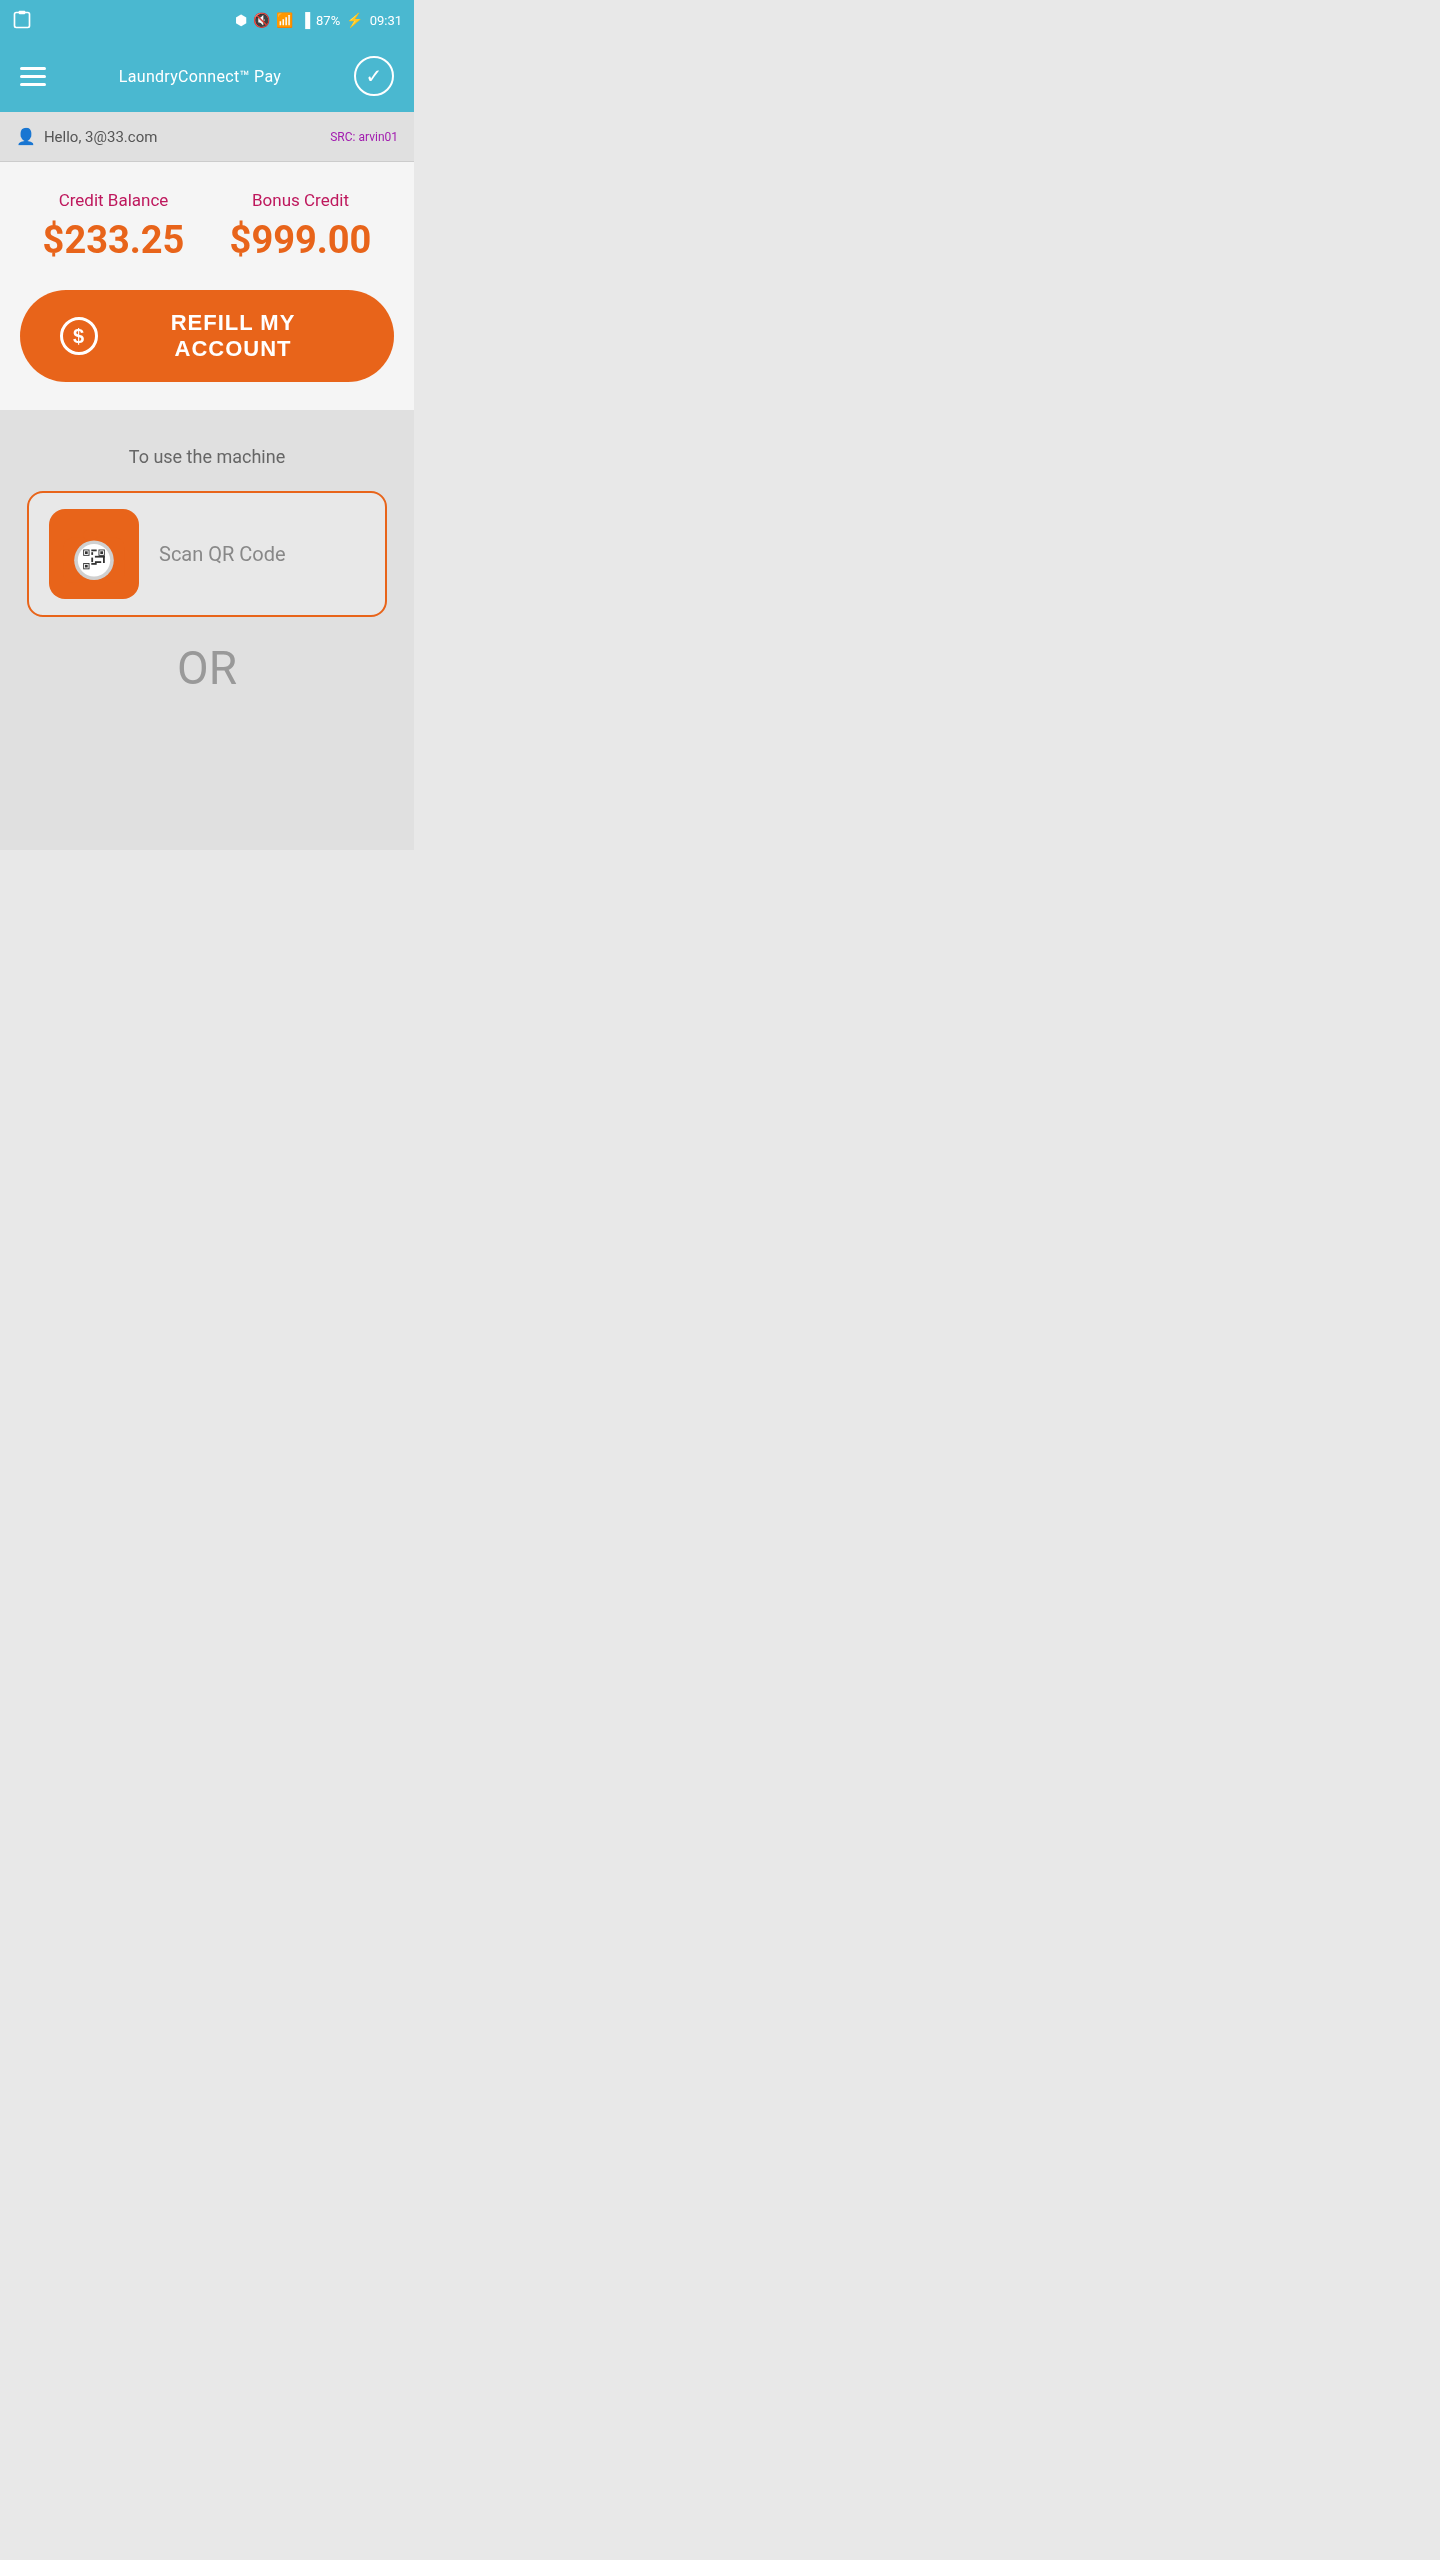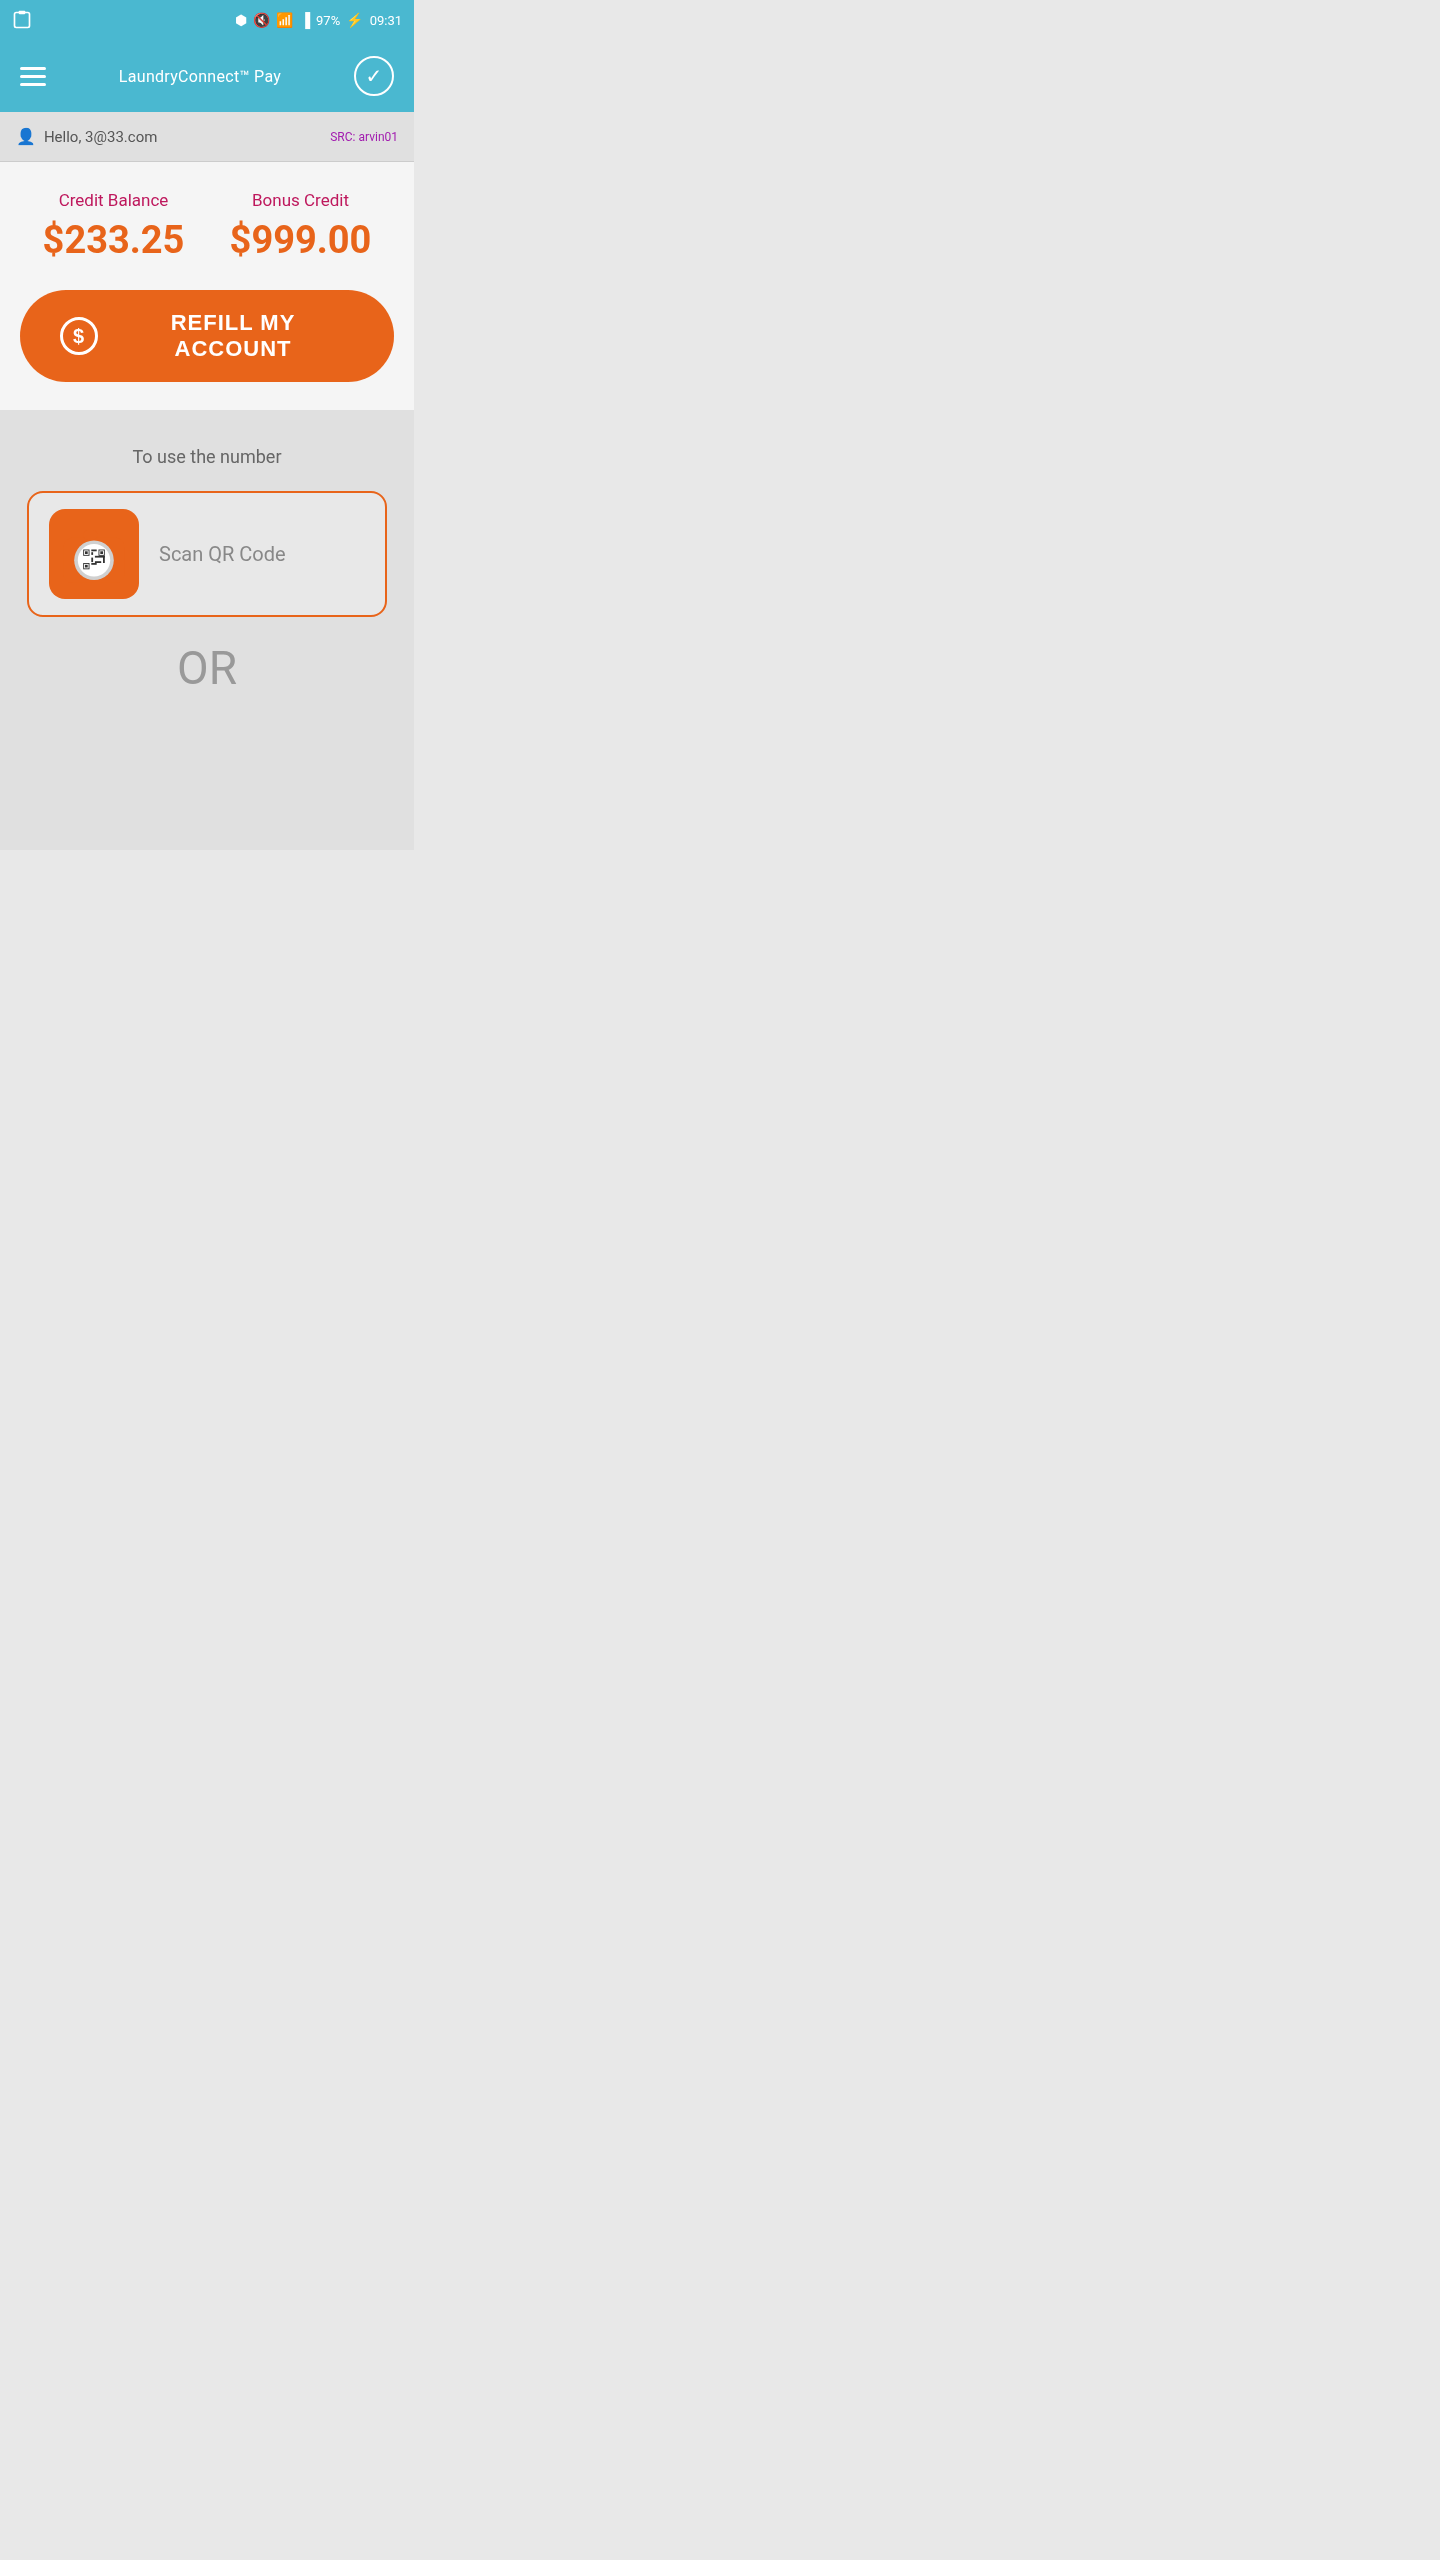--- a/index.html
+++ b/index.html
@@ -256,21 +256,21 @@
     <svg viewBox="0 0 24 24">
       <rect x="3" y="3" width="18" height="18" rx="2" fill="none" stroke="white" stroke-width="2"></rect>
       <rect x="8" y="1" width="8" height="4" rx="1" fill="white"></rect>
     </svg>
   </div>
   <div class="status-right">
     <span class="status-icon">⬢</span>
     <span class="status-icon">🔇</span>
     <span class="status-icon">📶</span>
     <span class="status-icon">▐</span>
-    <span>97%</span>
+    <span>87%</span>
     <span class="status-icon">⚡</span>
     <span>09:31</span>
   </div>
 </div>
 
 <div class="header">
   <div class="hamburger-icon">
     <span></span>
     <span></span>
     <span></span>
@@ -301,21 +301,21 @@
     </div>
   </div>
 
   <button class="refill-btn">
     <div class="refill-dollar-icon">$</div>
     <span>REFILL MY ACCOUNT</span>
   </button>
 </div>
 
 <div class="machine-section">
-  <span class="machine-instruction">To use the number</span>
+  <span class="machine-instruction">To use the machine</span>
 
   <div class="option-btn">
     <div class="qr-icon-wrapper">
 
       <svg class="camera-svg" viewBox="0 0 80 80">
 
         <rect x="6" y="22" width="68" height="50" rx="10" fill="#e8641a"></rect>
 
         <circle cx="40" cy="47" r="22" fill="#d0d0d0"></circle>
         <circle cx="40" cy="47" r="18" fill="white"></circle>

